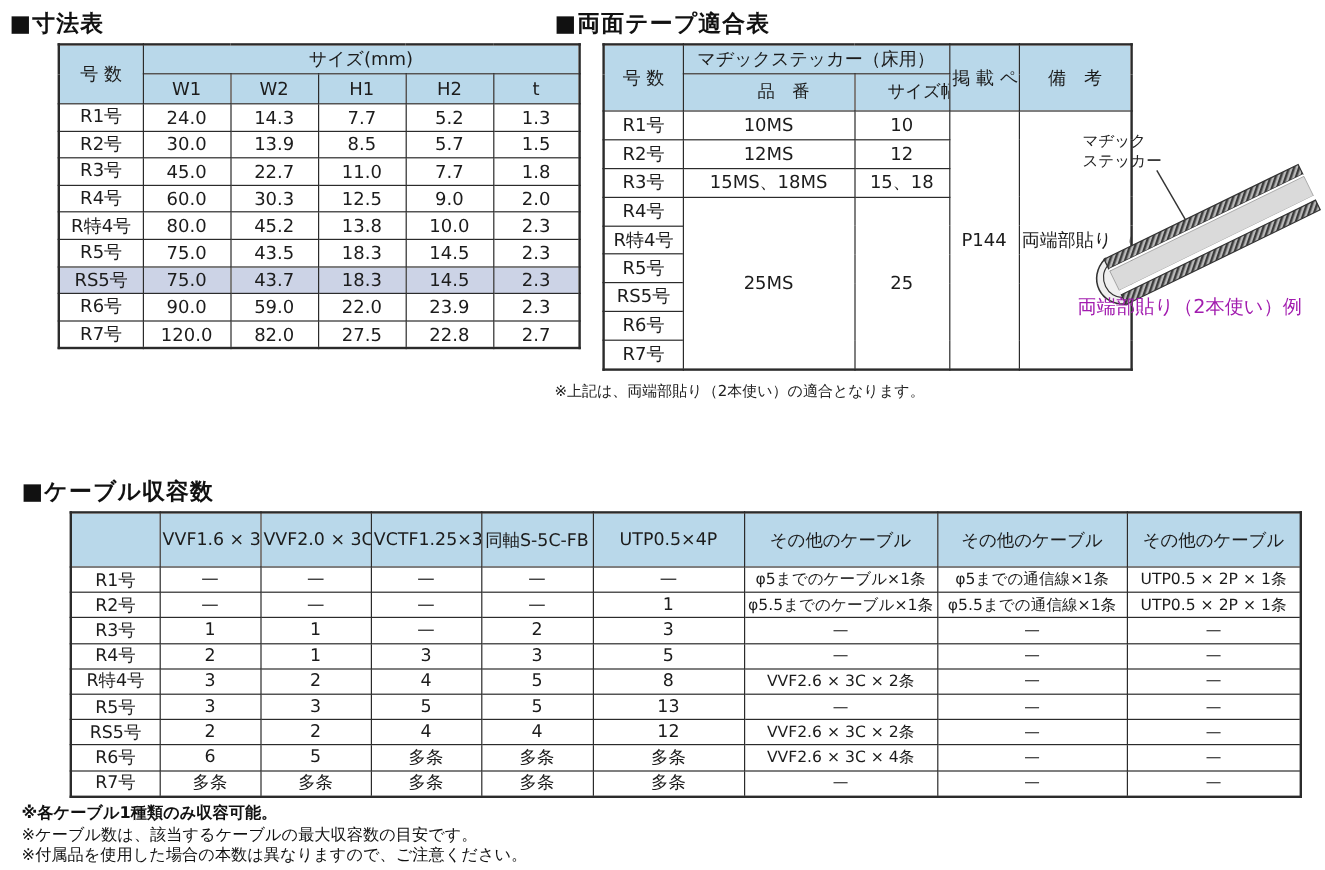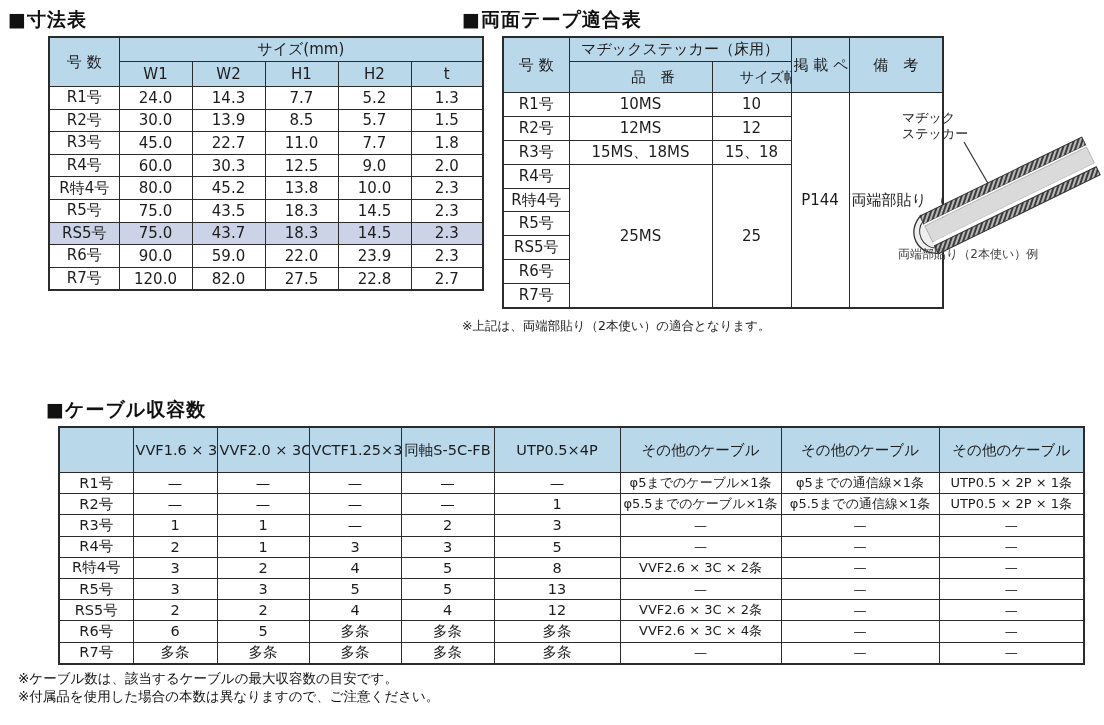--- a/index.html
+++ b/index.html
@@ -26,21 +26,21 @@
 
   
   #tape-table{left:462px;top:36px;width:440px;font-size:15px;}
   #tape-table thead tr.r1 th{height:23px;}
   #tape-table thead tr.r2 th{height:30px;font-size:14.5px;line-height:16px;padding-left:27px;}
   #tape-table tbody td{height:22.9px;background:#fff;}
   #tape-notes{position:absolute;left:462px;top:317px;font-size:12.5px;line-height:17px;color:#222;}
 
   
   #illus{position:absolute;left:898px;top:92px;width:206px;height:185px;}
-  #illus-caption{position:absolute;left:898px;top:246px;font-size:12px;color:#404040;}
+  #illus-caption{position:absolute;left:898px;top:246px;font-size:16px;color:#a21caf;}
   #illus text{font-size:13px;fill:#222;}
 
   
   #cable-table{left:18px;top:426px;width:1025px;font-size:14.5px;}
   #cable-table thead th{height:44px;font-size:14.5px;}
   #cable-table tbody td{height:20.2px;background:#fff;}
   #cable-table tbody td.othercell{font-size:13px;}
   #cable-notes{position:absolute;left:18px;top:670px;font-size:13.5px;line-height:17.5px;color:#111;}
   #cable-notes .b{font-weight:bold;}
 </style>
@@ -234,21 +234,21 @@
       <path d="M 1,36 C -12,31 -12,11 1,6" fill="none" stroke="#333" stroke-width="1"></path>
       <rect x="0" y="0" width="180" height="9" fill="url(#hatch)" stroke="#333" stroke-width="1"></rect>
       <rect x="0" y="9" width="180" height="2" fill="#ffffff"></rect>
       <rect x="0" y="11" width="180" height="18" fill="#dadada" stroke="#8a8a8a" stroke-width="0.5"></rect>
       <rect x="0" y="29" width="180" height="4" fill="#ffffff"></rect>
       <rect x="0" y="33" width="180" height="9" fill="url(#hatch)" stroke="#333" stroke-width="1"></rect>
     </g>
   </svg>
   <div id="illus-caption">両端部貼り（2本使い）例</div>
 
-  <div class="sec-title" style="left:18px;top:397px;margin-left:28px;">■ケーブル収容数</div>
+  <div class="sec-title" style="left:18px;top:397px;">■ケーブル収容数</div>
 
   <table id="cable-table" class="tbl">
     <colgroup>
       <col style="width:74px">
         <col style="width:84px">
         <col style="width:92px">
       <col style="width:92px">
         <col style="width:93px">
         <col style="width:126px">
       <col style="width:161px">
@@ -365,17 +365,18 @@
           <td class="grayc">多条</td>
           <td>多条</td>
           <td class="grayc othercell">—</td>
           <td class="othercell">—</td>
           <td class="grayc othercell">—</td>
         </tr>
       </tbody>
   </table>
 
   <div id="cable-notes">
+    <div class="b">※各ケーブル1種類のみ収容可能。</div>
     <div>※ケーブル数は、該当するケーブルの最大収容数の目安です。</div>
     <div>※付属品を使用した場合の本数は異なりますので、ご注意ください。</div>
   </div>
 
 </div>
 
 </body></html>

